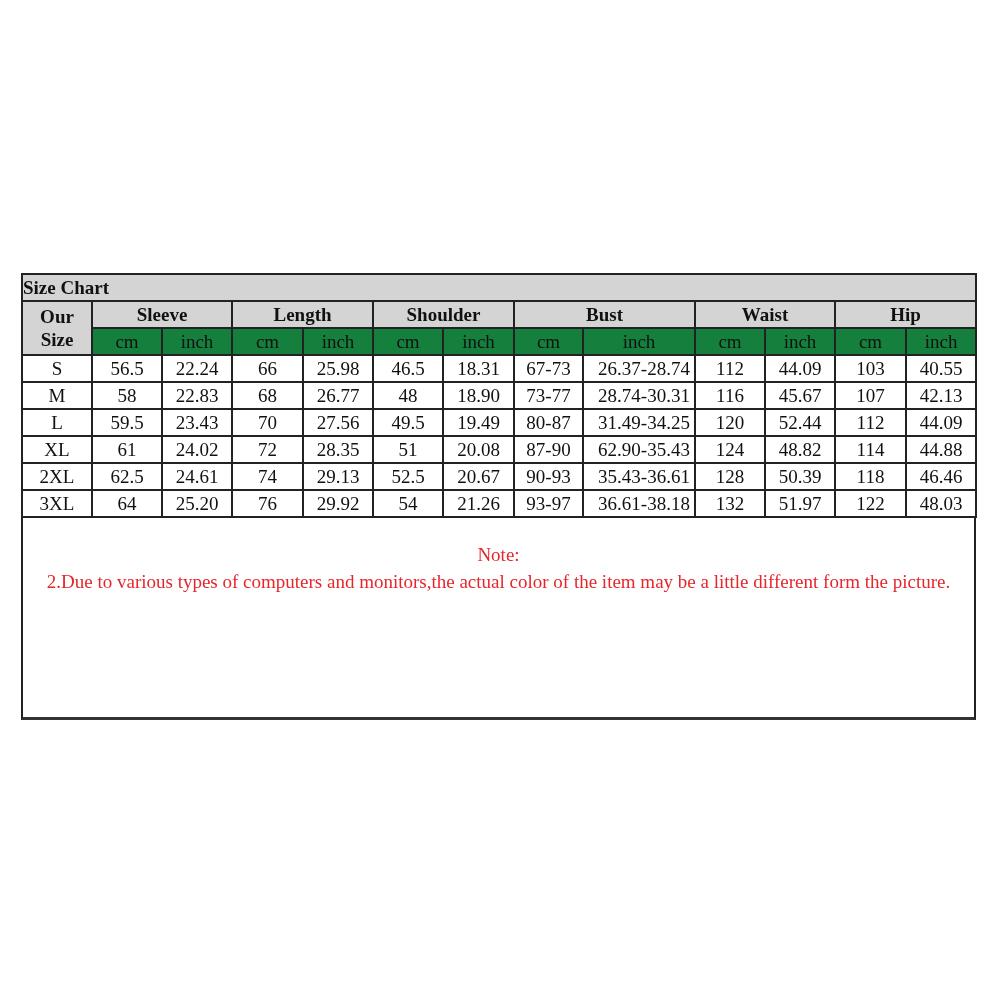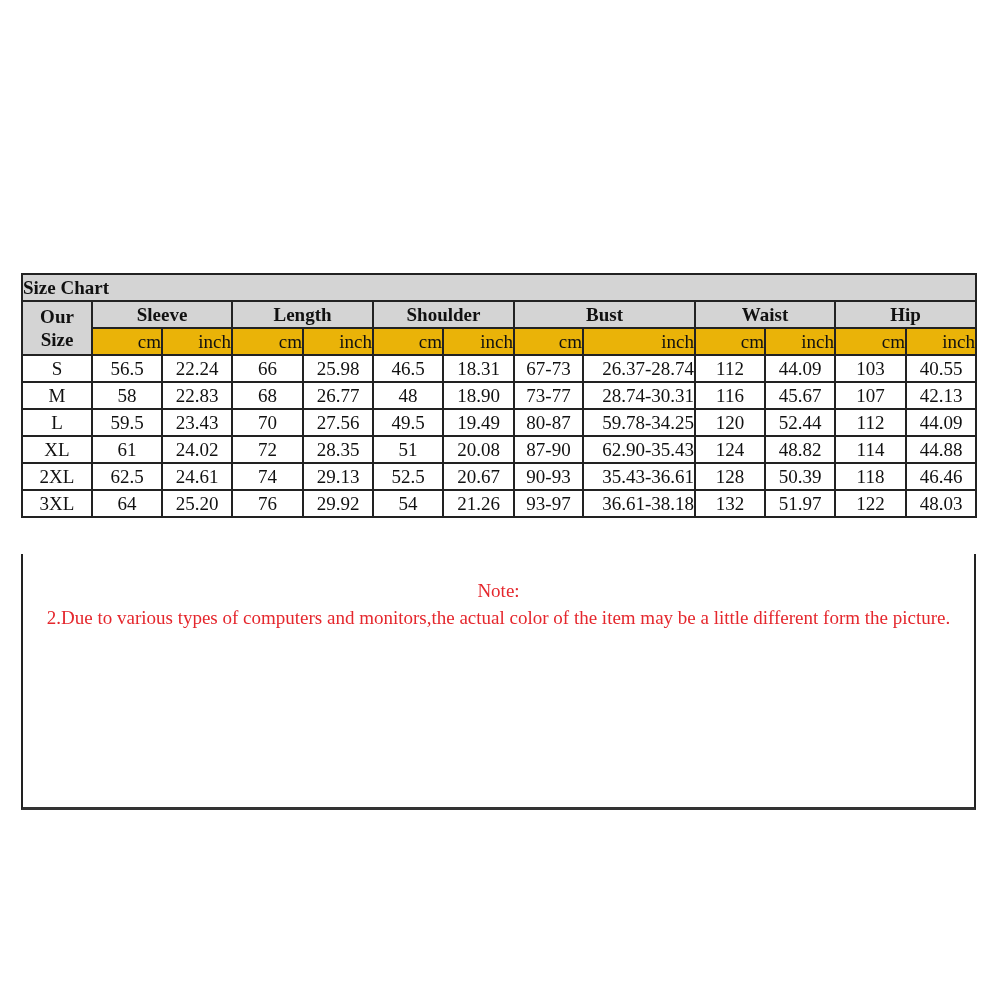--- a/index.html
+++ b/index.html
@@ -6,27 +6,27 @@
   body { width:1000px; height:1000px; position:relative; overflow:hidden;
          font-family:"Liberation Serif", "DejaVu Serif", serif; color:#111; }
   .wrap { position:absolute; left:21px; top:273px; width:955px; }
   table.size { border-collapse:collapse; width:955px; table-layout:fixed;
                border:2px solid #555; }
   table.size td, table.size th { border:2px solid #222; padding:0; height:25px;
                font-size:19px; line-height:23px; overflow:hidden; white-space:nowrap; }
   .title-row th { background:#d4d4d4; font-weight:bold; text-align:left; height:25px;
                   border-color:#666; }
   .head th { background:#d4d4d4; font-weight:bold; text-align:center;margin-top:36px; }
-  .unit td { background:#eab308; text-align:right; padding-left:3px; }
+  .unit td { background:#15803d; text-align:center; padding-left:3px; }
   .size-head { line-height:26px; }
   tbody td { text-align:center; background:#fff; }
-  tbody td.bustin { text-align:right; padding-left:10px; }
-  .note { border:2px solid #222; border-top:none; height:256px; box-sizing:border-box;
+  tbody td.bustin { text-align:center; padding-left:10px; }
+  .note { border:2px solid #222; border-top:none; height:202px; box-sizing:border-box;
           text-align:center; color:#e5272d; font-size:19px; line-height:26.5px;
-          padding:24px 20px 0 20px; border-bottom:3px solid #333;margin-top:36px; }
+          padding:24px 20px 0 20px; border-bottom:3px solid #333; }
   .note div { margin:0; }
 </style>
 </head>
 <body>
 
 <div class="wrap">
   <table class="size">
     <colgroup>
       <col style="width:70px">
         <col style="width:70px">
@@ -106,21 +106,21 @@
       </tr>
       <tr>
         <td>L</td>
         <td>59.5</td>
         <td>23.43</td>
         <td>70</td>
         <td>27.56</td>
         <td>49.5</td>
         <td>19.49</td>
         <td>80-87</td>
-        <td class="bustin">59.78-34.25</td>
+        <td class="bustin">31.49-34.25</td>
         <td>120</td>
         <td>52.44</td>
         <td>112</td>
         <td>44.09</td>
       </tr>
       <tr>
         <td>XL</td>
         <td>61</td>
         <td>24.02</td>
         <td>72</td>

